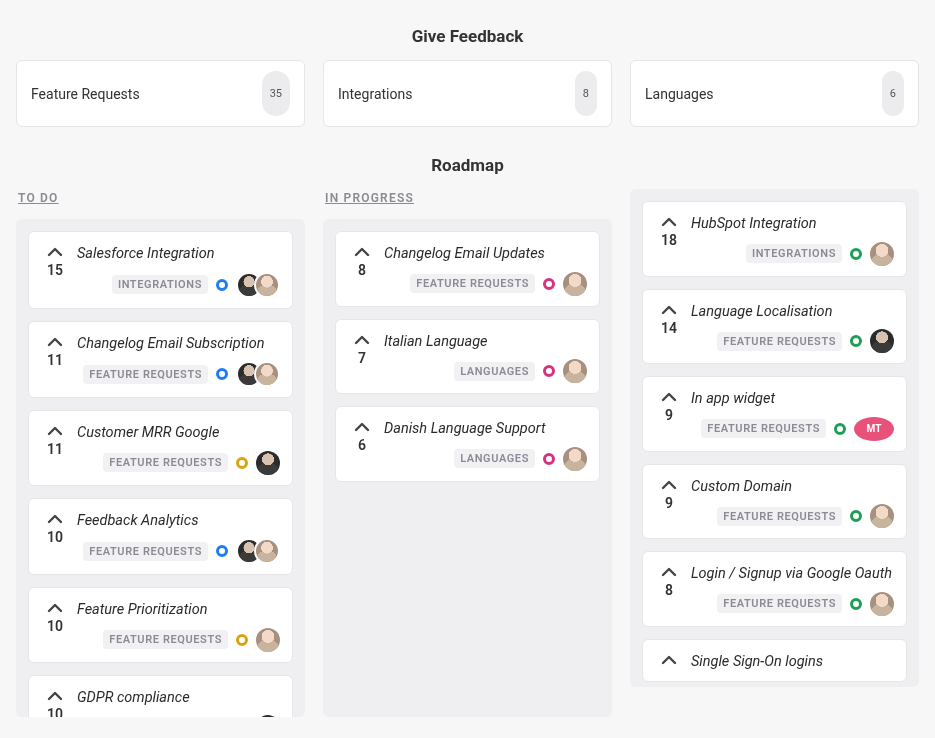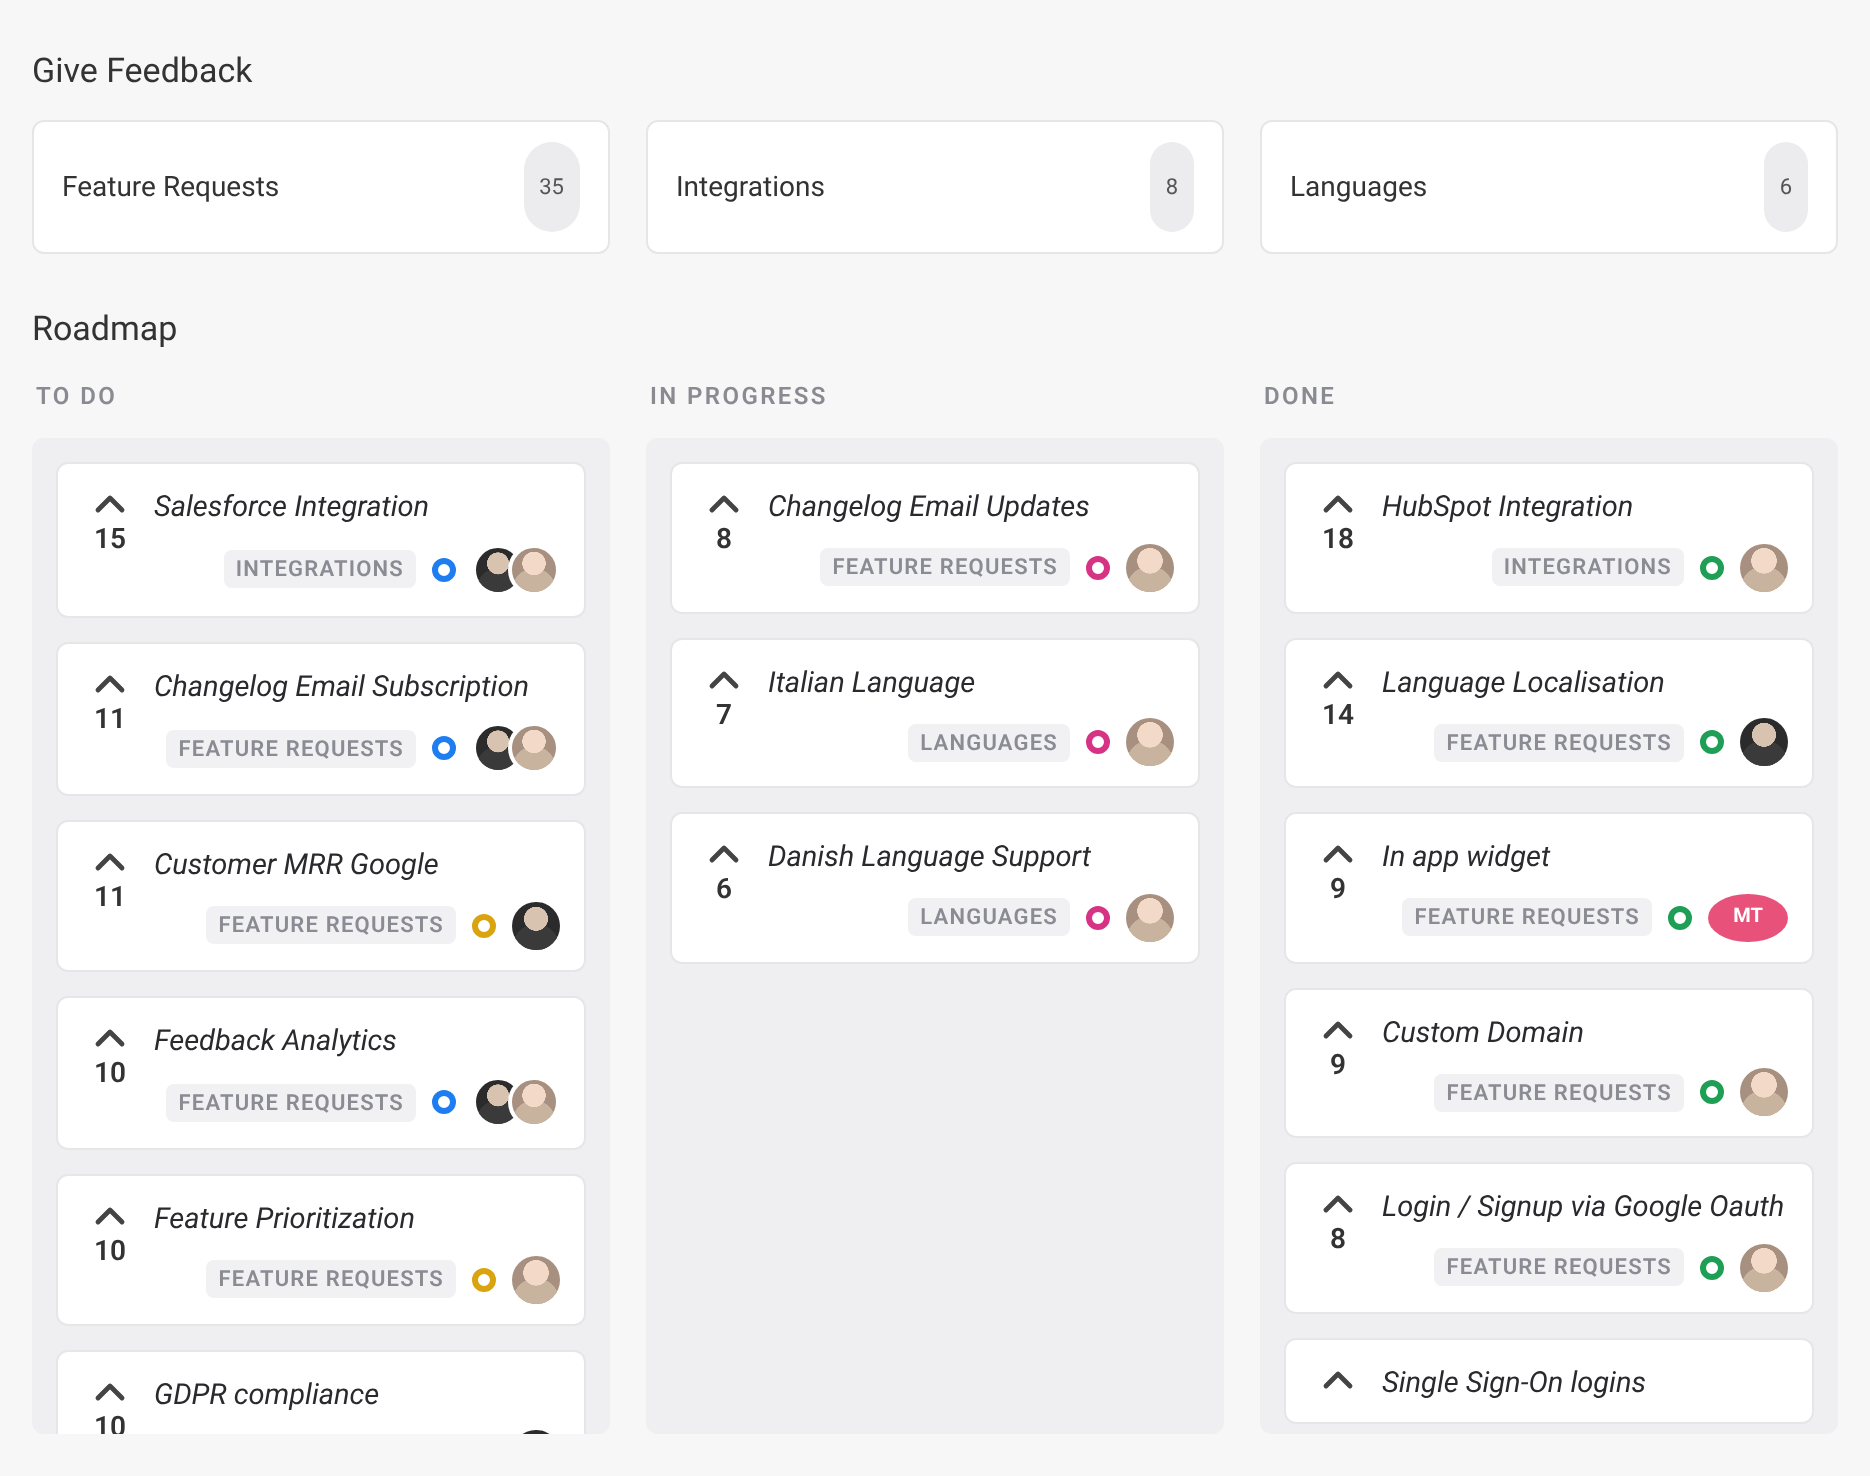--- a/index.html
+++ b/index.html
@@ -5,23 +5,24 @@
   * { box-sizing: border-box; margin: 0; padding: 0; }
   body {
     font-family: -apple-system, BlinkMacSystemFont, "Segoe UI", Roboto, Helvetica, Arial, sans-serif;
     background: #f7f7f8;
     color: #222;
     padding: 16px 16px 8px 16px;
     width: 935px;
   }
   .section-title {
     font-size: 17px;
-    font-weight: 400;
+    font-weight: 700;
     color: #333;
     margin: 10px 0 14px 0;
+    text-align: center;
   }
   
   .categories {
     display: flex;
     gap: 18px;
     margin-bottom: 28px;
   }
   .category {
     flex: 1;
     display: flex;
@@ -53,20 +54,21 @@
     flex: 1;
     display: flex;
     flex-direction: column;
   }
   .col-title {
     font-size: 12px;
     letter-spacing: 1.2px;
     color: #8a8a92;
     font-weight: 600;
     margin: 2px 0 14px 2px;
+    text-decoration: underline;
   }
   .col-body {
     background: #efeff1;
     border-radius: 6px;
     padding: 12px;
     height: 498px;
     overflow-y: scroll;
     display: flex;
     flex-direction: column;
     gap: 12px;
@@ -368,21 +370,20 @@
             <div class="card-foot">
               <span class="tag">LANGUAGES</span>
               <span class="status-dot status-pink"></span>
               <span class="avatar light"></span>
             </div>
           </div>
         </div>
       </div>
     </div>
     <div class="column">
-      <div class="col-title">DONE</div>
       <div class="col-body">
         <div class="card">
           <div class="vote">
             <span>
               <svg width="16" height="12" viewBox="0 0 16 12">
                 <path d="M2 9 L8 3 L14 9" fill="none" stroke="#444" stroke-width="2.4" stroke-linecap="round" stroke-linejoin="round"></path>
               </svg>
             </span>
             <span class="vote-num">18</span>
           </div>

